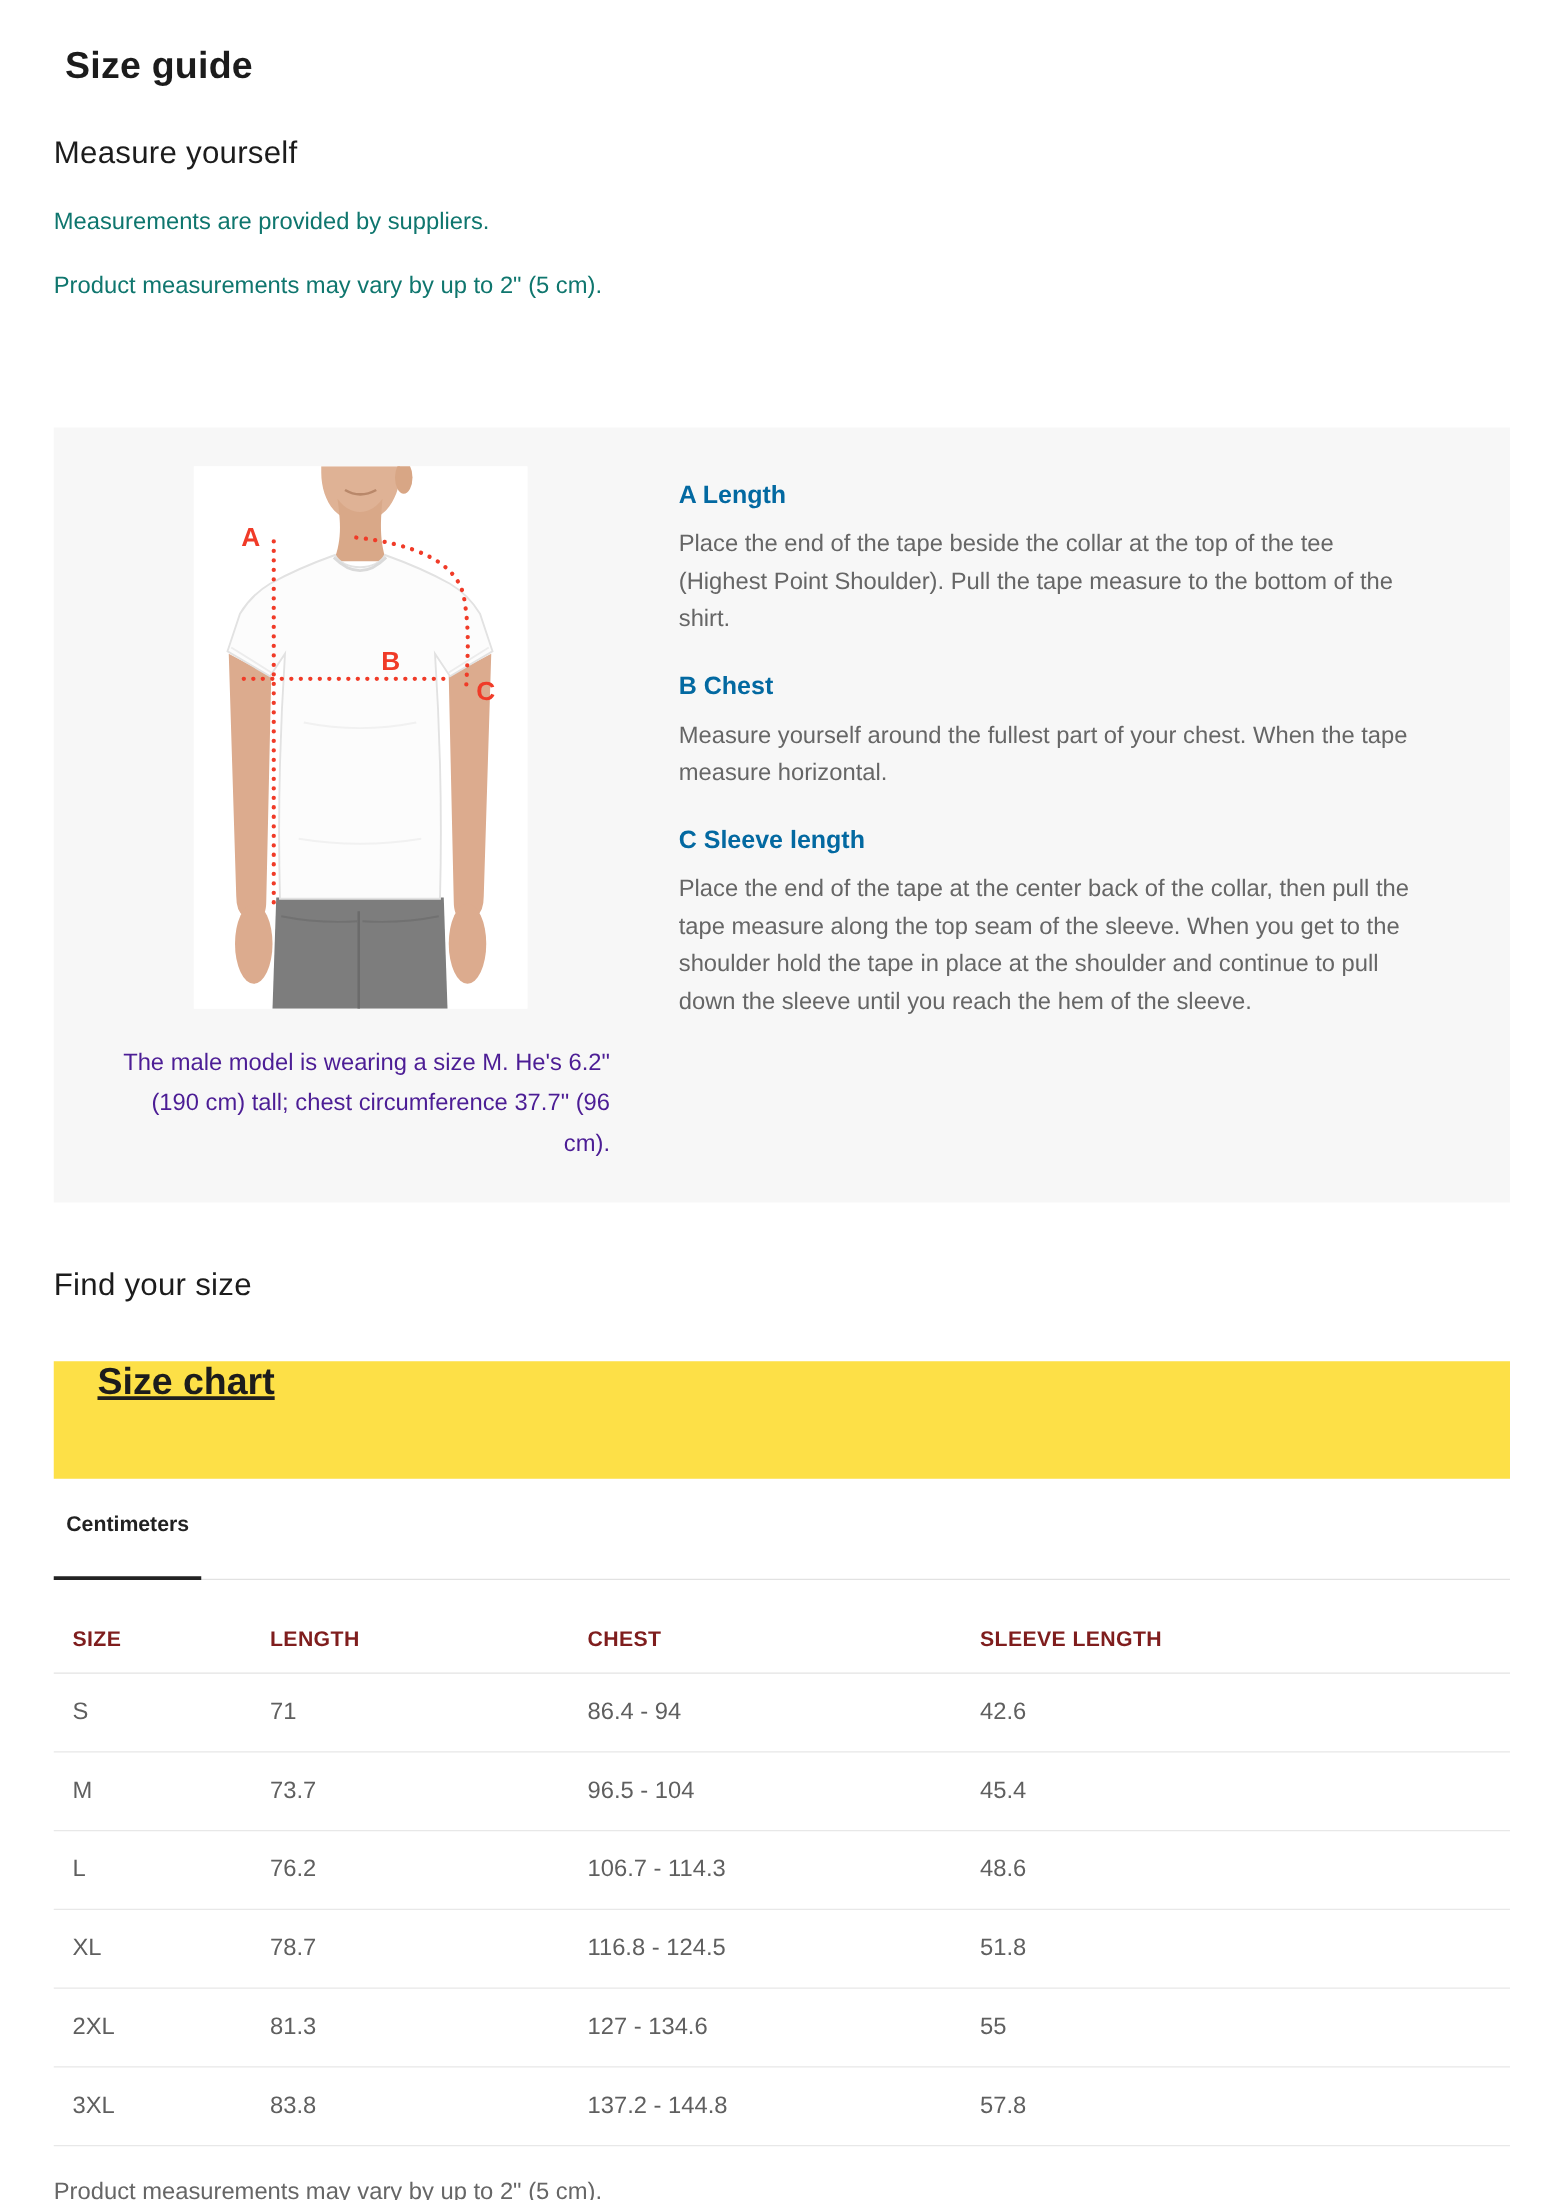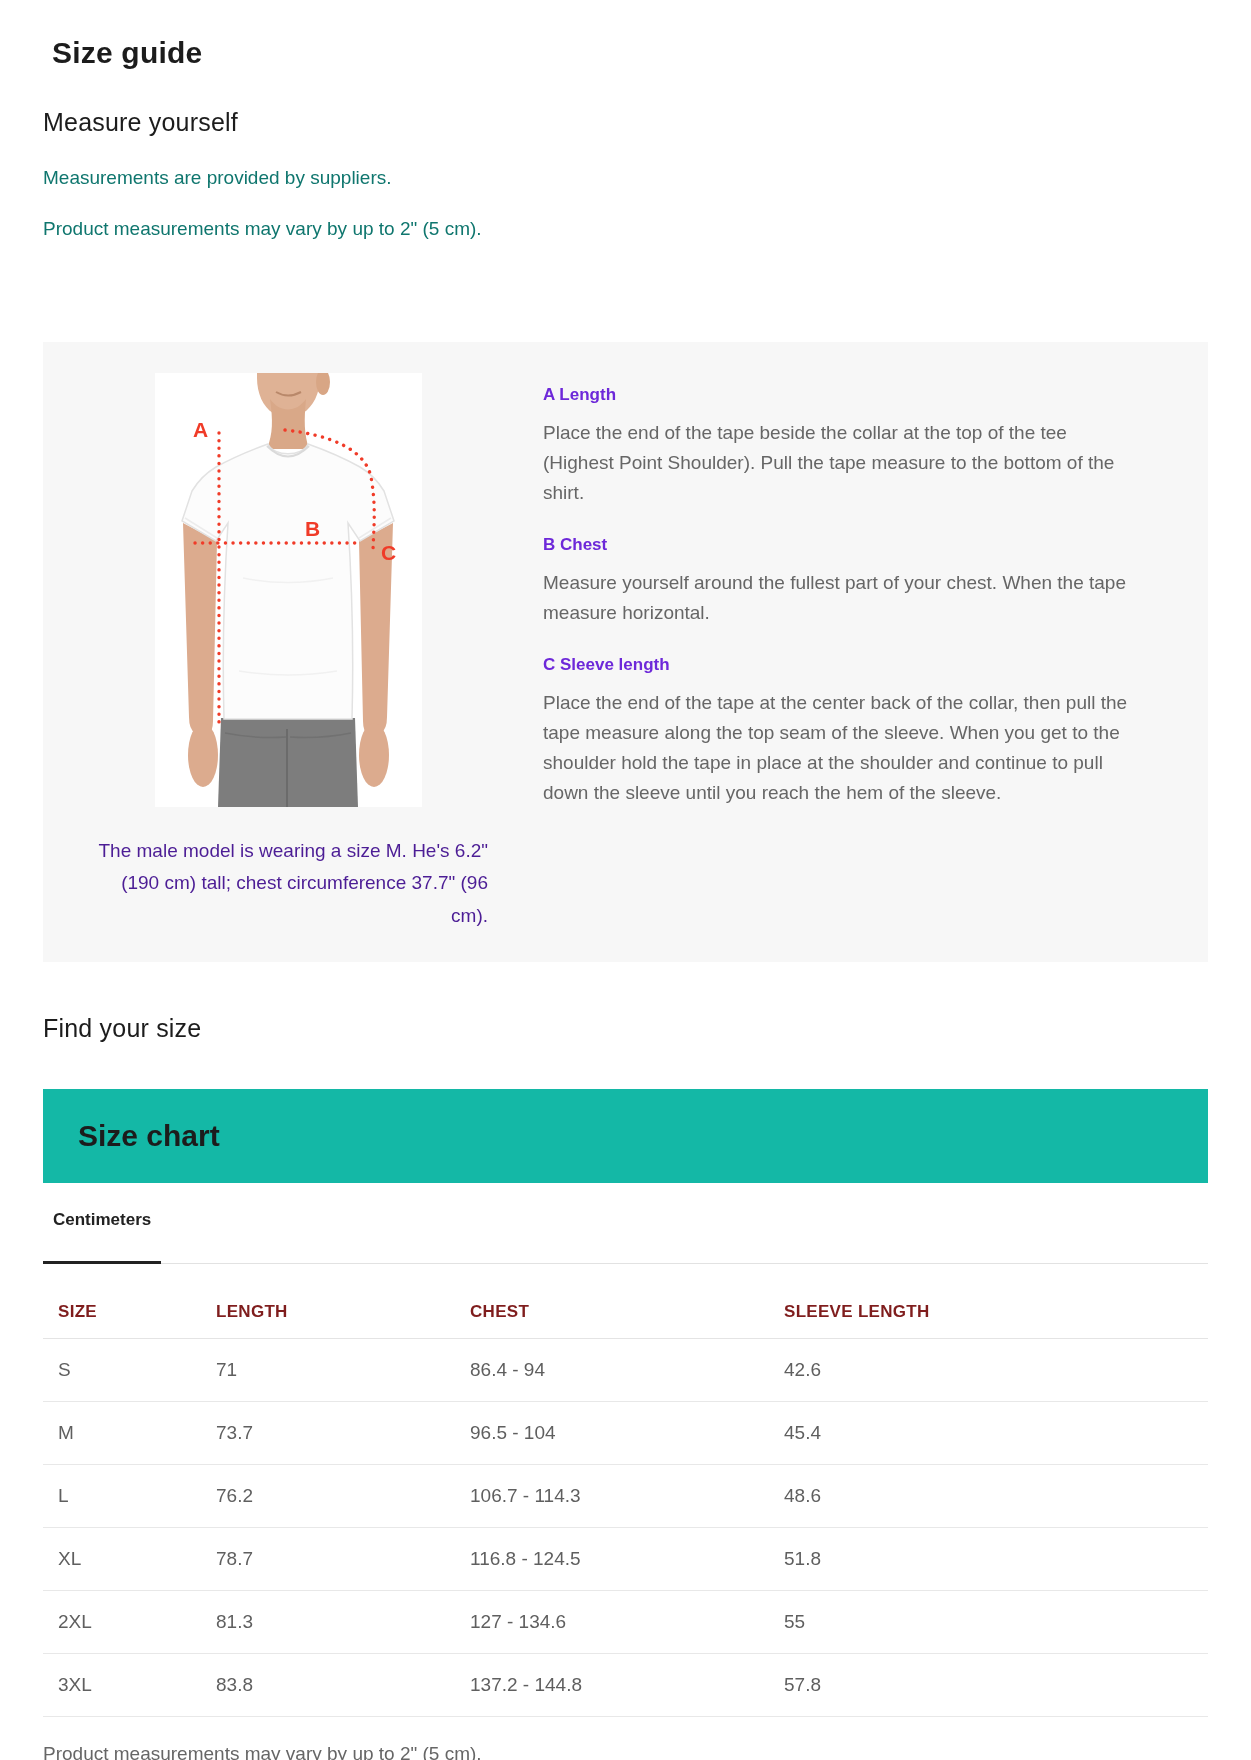--- a/index.html
+++ b/index.html
@@ -27,34 +27,34 @@
   .photo { width:267px; height:434px; background:#ffffff; }
   .caption {
     margin-top:28px;
     max-width:420px;
     text-align:right;
     font-size:19px;
     color:#4c1d95;
     line-height:1.7;
   }
   .card-right { flex:1; padding:12px 30px 0 55px; }
-  .m-head { font-size:17px; font-weight:bold; color:#6d28d9; margin-top:27px; }
+  .m-head { font-size:20px; font-weight:bold; color:#0369a1; margin-top:27px; }
   .m-head:first-child { margin-top:0; }
   .m-desc { font-size:19px; color:#666666; line-height:1.58; margin-top:13px; }
 
   
   .find { margin-top:52px; }
 
   .chart-band {
     margin-top:46px;
-    background:#14b8a6;
+    background:#fde047;
     height:94px;
     display:flex;
-    align-items:center;
     padding-left:35px;
+    text-decoration:underline;
   }
   .chart-band .h3 { font-size:30px; font-weight:bold; color:#1c1c1c; }
 
   .tabs { margin-top:21px; border-bottom:1px solid #e2e2e2; display:flex; }
   .tab {
     font-size:17px;
     font-weight:bold;
     color:#222222;
     padding:6px 10px 31px 10px;
     border-bottom:3px solid #222222;

